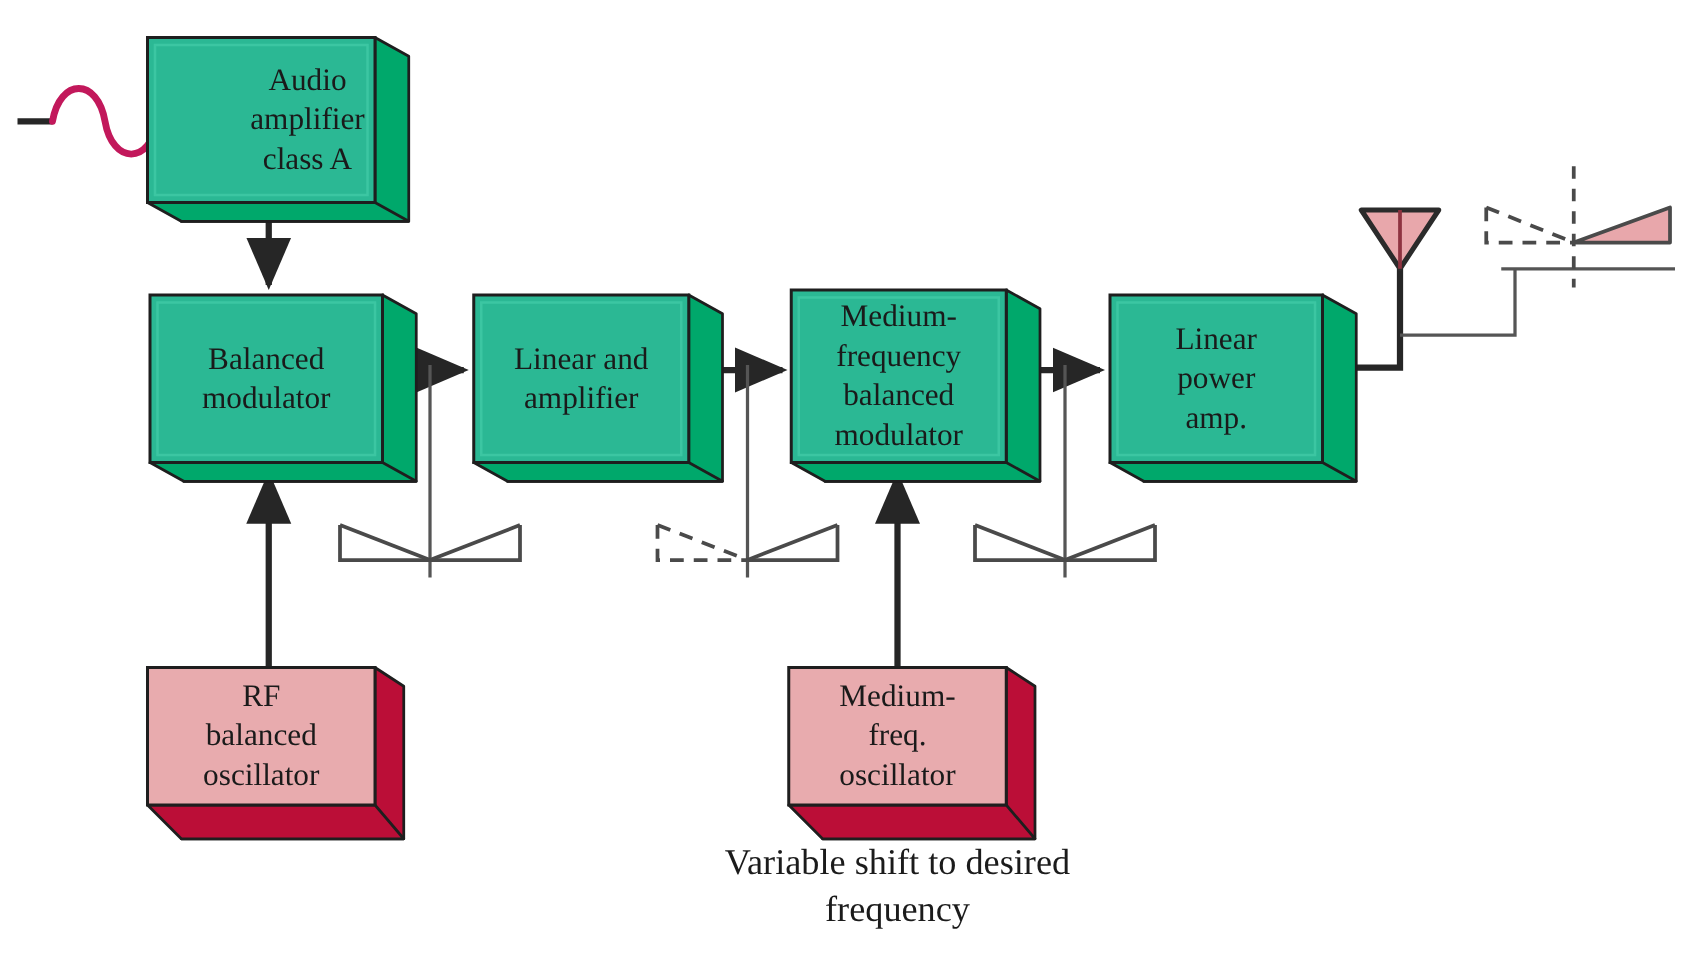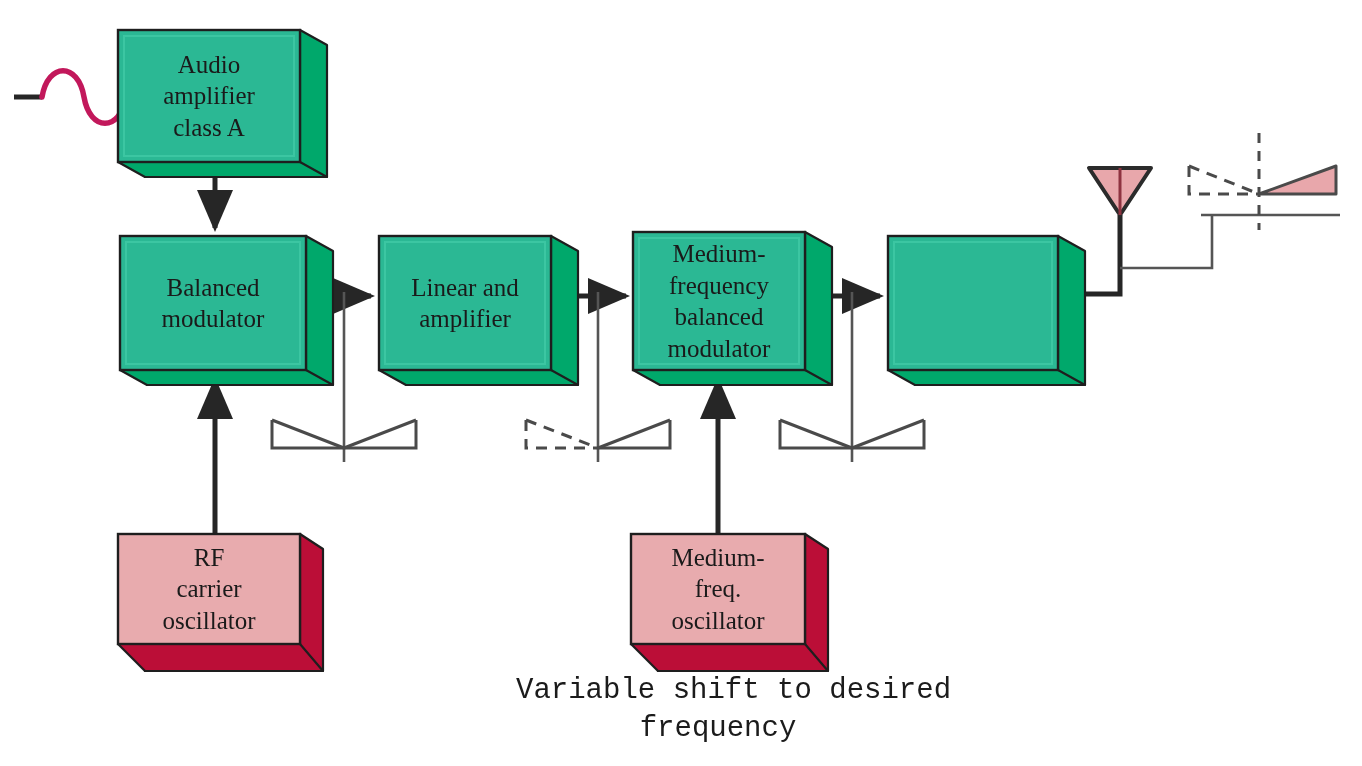--- a/index.html
+++ b/index.html
@@ -36,21 +36,21 @@
     font-family: "Liberation Serif", serif;
     font-size: 25px;
     line-height: 1.26;
     color: #1a1a1a;
     pointer-events: none;
     white-space: pre;
   }
   .caption {
     position: absolute;
     text-align: center;
-    font-family: Liberation Mono, monospace;
+    font-family: Liberation Serif, serif;
     font-size: 29px;
     line-height: 1.3;
     color: #1b1b1b;
     white-space: pre;
   }
 </style>
 </head>
 <body>
 
 <div id="stage">
@@ -171,38 +171,41 @@
 
     <g>
       <path d="M1259,133 L1259,230" stroke="#4a4a4a" stroke-width="3" fill="none" stroke-dasharray="10 8"></path>
       <path d="M1189,166 L1189,194 L1259,194" stroke="#4a4a4a" stroke-width="3" fill="none" stroke-dasharray="11 8"></path>
       <path d="M1189,166 L1259,194" stroke="#4a4a4a" stroke-width="3" fill="none" stroke-dasharray="11 8"></path>
       <path d="M1259,194 L1336,166 L1336,194 Z" fill="#e8a7ab" stroke="#4a4a4a" stroke-width="3" stroke-linejoin="round"></path>
     </g>
 
   </svg>
 
-  <div class="blk-label" style="left:118px; top:30px; width:182px; height:132px;">Audio
+  <div class="blk-label" style="left:118px; top:30px; width:182px; height:132px;padding-left:37px;">Audio
 amplifier
 class A</div>
 
   <div class="blk-label" style="left:120px; top:236px; width:186px; height:134px;">Balanced
 modulator</div>
 
   <div class="blk-label" style="left:379px; top:236px; width:172px; height:134px;">Linear and
 amplifier</div>
 
   <div class="blk-label" style="left:633px; top:232px; width:172px; height:138px;">Medium-
 frequency
 balanced
 modulator</div>
 
+  <div class="blk-label" style="left:888px; top:236px; width:170px; height:134px;">Linear
+power
+amp.</div>
 
   <div class="blk-label" style="left:118px; top:534px; width:182px; height:110px;">RF
-carrier
+balanced
 oscillator</div>
 
   <div class="blk-label" style="left:631px; top:534px; width:174px; height:110px;">Medium-
 freq.
 oscillator</div>
 
   <div class="caption" style="left:516px; top:672px; width:404px;">Variable shift to desired
 frequency</div>
 
 </div>

